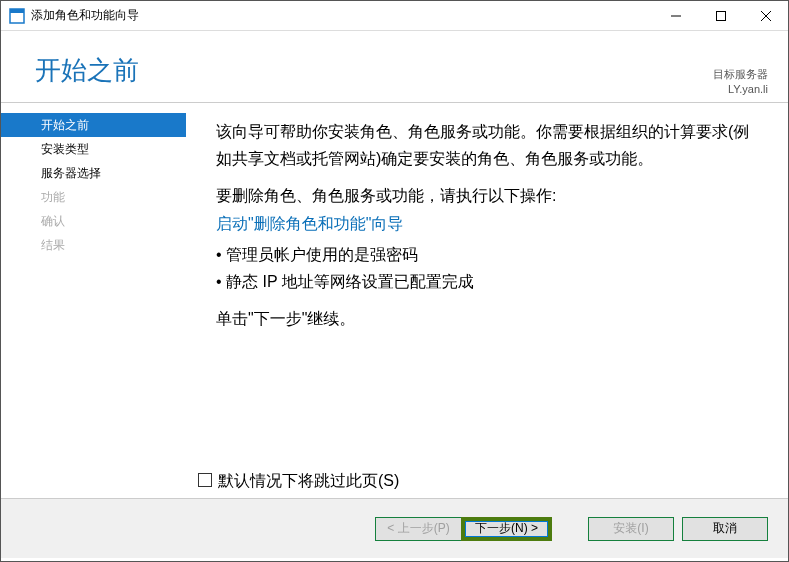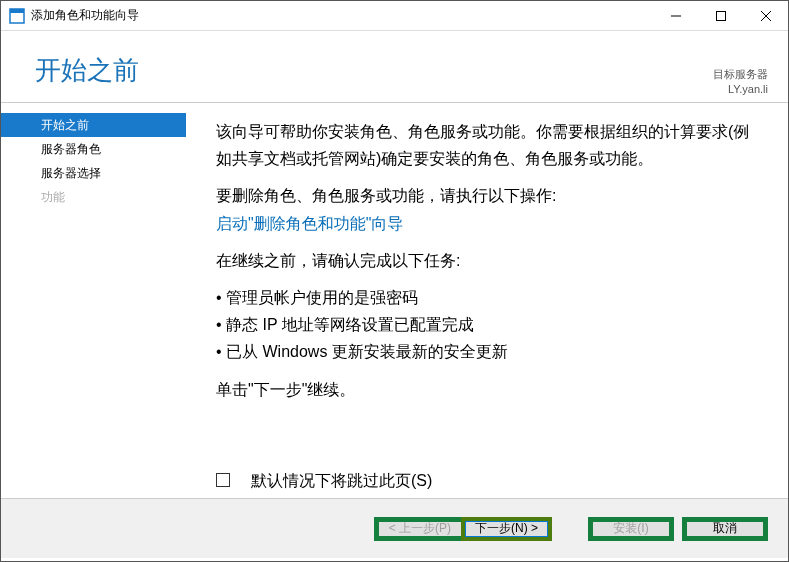--- a/index.html
+++ b/index.html
@@ -100,24 +100,24 @@
 .bullets {
   list-style: none;
   margin: 4px 0 10px 0;
 }
 .bullets li::before {
   content: "• ";
 }
 .skip-row {
   position: absolute;
   bottom: 4px;
-  left: 30px;
-  display: flex;
-  align-items: center;
-  gap: 21px;
+  left: 12px;
+  display: flex;
+  align-items: center;
+  gap: 6px;
 }
 .skip-row .chk {
   width: 14px;
   height: 14px;
   border: 1px solid #333;
   background: #fff;
 }
 .footer {
   height: 60px;
   border-top: 1px solid #ccc;
@@ -125,21 +125,21 @@
   align-items: center;
   justify-content: flex-end;
   gap: 8px;
   padding-right: 20px;
   background: #f0f0f0;
 }
 .btn {
   min-width: 86px;
   height: 24px;
   font-size: 12px;
-  border: 5px solid #15803d;
+  border: 1px solid #15803d;
   background: #e1e1e1;
   display: inline-flex;
   align-items: center;
   justify-content: center;
   padding: 0 10px;
 }
 .btn.default {
   border: 4px solid #4d7c0f;
   box-shadow: inset 0 0 0 1px #0078d7;
 }
@@ -183,36 +183,36 @@
   <div class="page-title">开始之前</div>
   <div class="target-box">
     <div>目标服务器</div>
     <div>LY.yan.li</div>
   </div>
 </div>
 
 <div class="main-area">
   <div class="sidebar">
     <div class="sidebar-item active">开始之前</div>
-    <div class="sidebar-item enabled">服务器角色</div>
+    <div class="sidebar-item enabled">安装类型</div>
     <div class="sidebar-item enabled">服务器选择</div>
     <div class="sidebar-item disabled">功能</div>
+    <div class="sidebar-item disabled">确认</div>
+    <div class="sidebar-item disabled">结果</div>
   </div>
 
   <div class="content">
     <p>该向导可帮助你安装角色、角色服务或功能。你需要根据组织的计算要求(例如共享文档或托管网站)确定要安装的角色、角色服务或功能。</p>
     <div>
       <div>要删除角色、角色服务或功能，请执行以下操作:</div>
       <span class="link">启动"删除角色和功能"向导</span>
     </div>
-    <p style="margin-top:10px">在继续之前，请确认完成以下任务:</p>
     <ul class="bullets">
       <li>管理员帐户使用的是强密码</li>
       <li>静态 IP 地址等网络设置已配置完成</li>
-      <li>已从 Windows 更新安装最新的安全更新</li>
     </ul>
     <p>单击"下一步"继续。</p>
 
     <div class="skip-row">
       <span class="chk"></span>
       <span>默认情况下将跳过此页(S)</span>
     </div>
   </div>
 </div>
 

